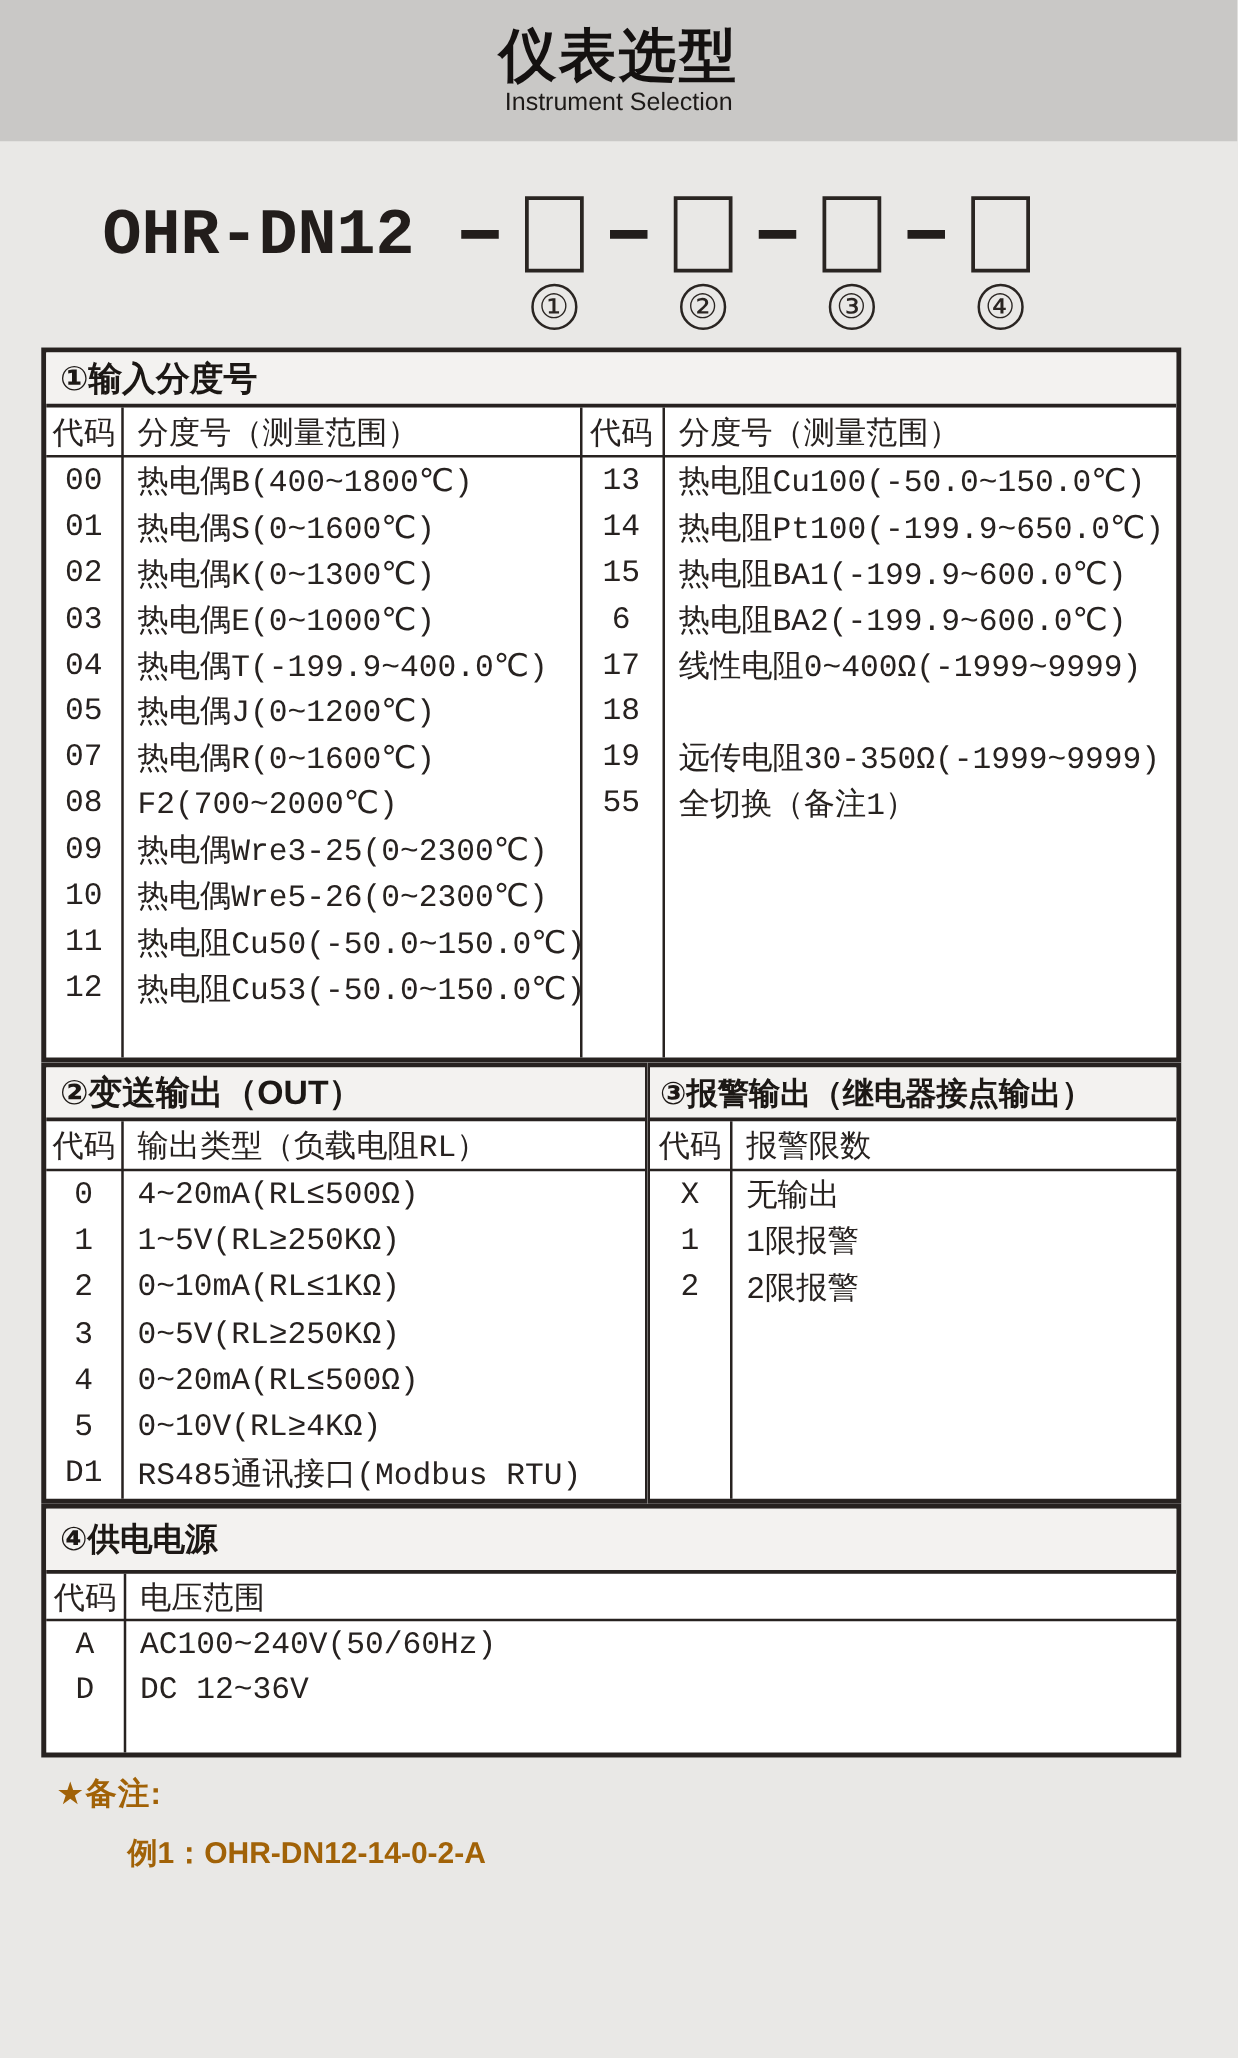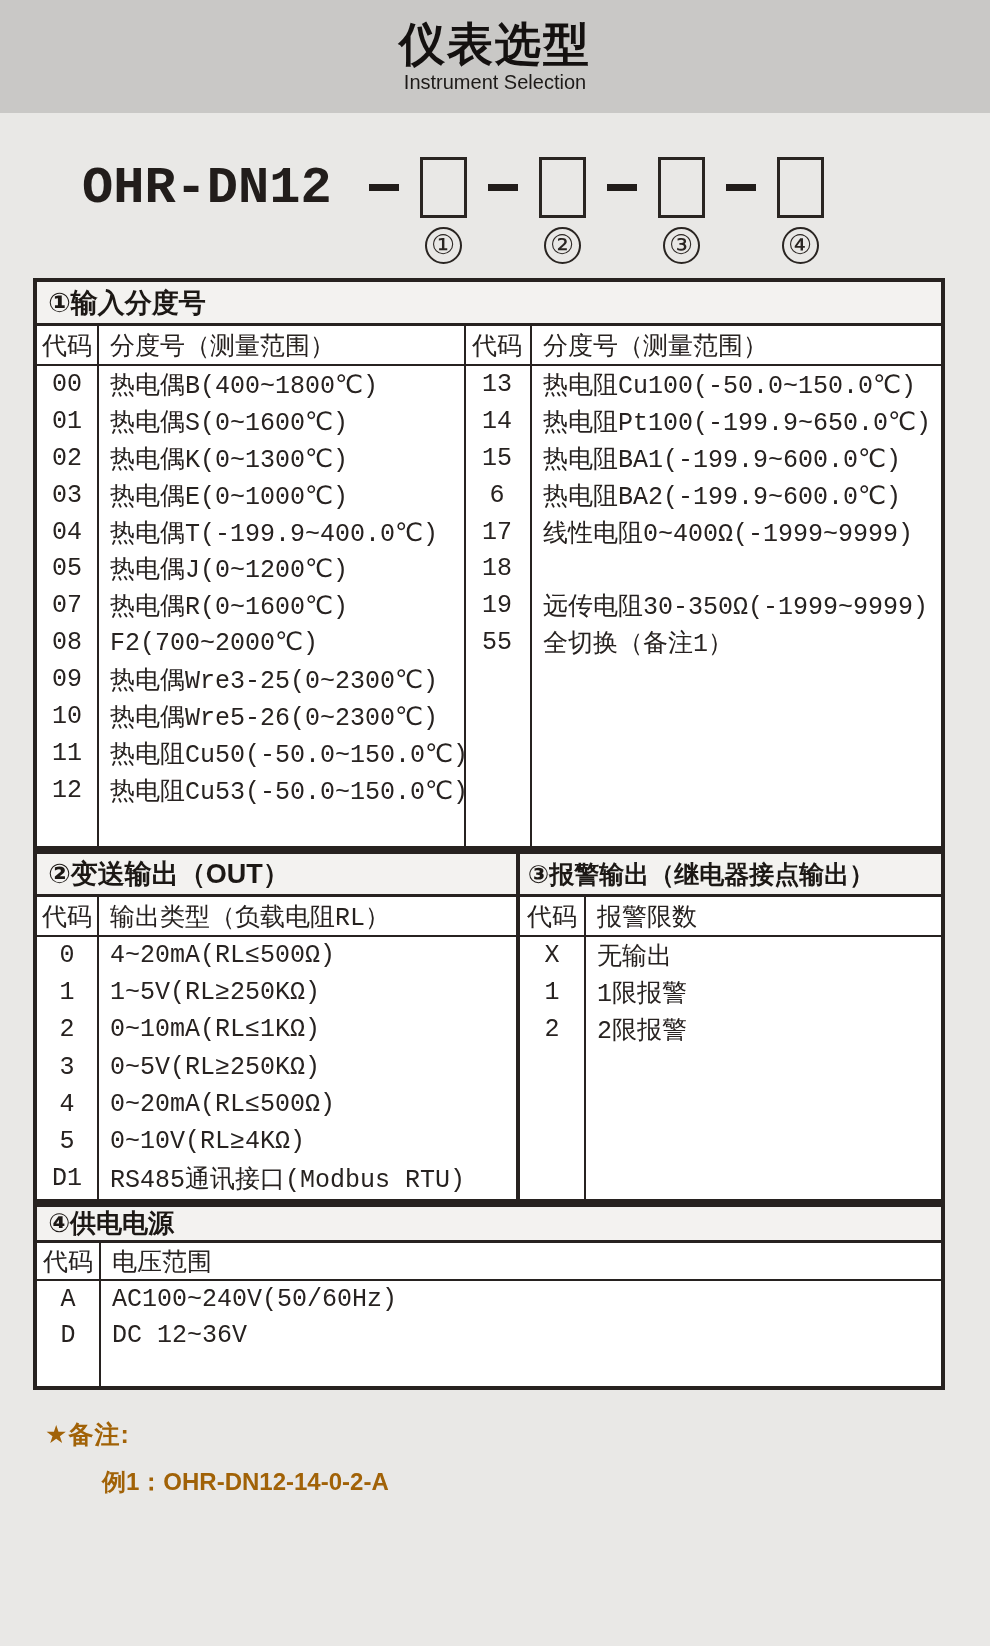--- a/index.html
+++ b/index.html
@@ -75,21 +75,21 @@
   .t3 .sec-hdr { font-size:25px; letter-spacing:0px; padding-left:8px; }
   .t2 .col-hdr, .t3 .col-hdr { height:40px; }
   .t2-body, .t3-body { height:262px; }
   .t2 .trow, .t3 .trow { height:37.2px; }
   .t2 .cell-code { width:60px; }
   .t3 .cell-code { width:64px; }
   .t2 .v1 { left:60px; }
   .t3 .v1 { left:64px; }
 
   
-  .t4 .sec-hdr { height:36px; font-size:26px; }
+  .t4 .sec-hdr { height:52px; font-size:26px; }
   .t4 .col-hdr { height:38px; }
   .t4-body { height:105px; }
   .t4 .trow { height:36px; }
   .t4 .cell-code { width:62px; }
   .t4 .v1 { left:62px; }
 
   
   .notes { position:absolute; left:45px; top:1418px; width:910px; color:#a16207; }
   .notes .n-title { font-size:25px; font-weight:bold; letter-spacing:1px; }
   .notes .n-item { font-size:24px; font-weight:600; margin-top:15px; letter-spacing:0.5px; white-space:nowrap; }

